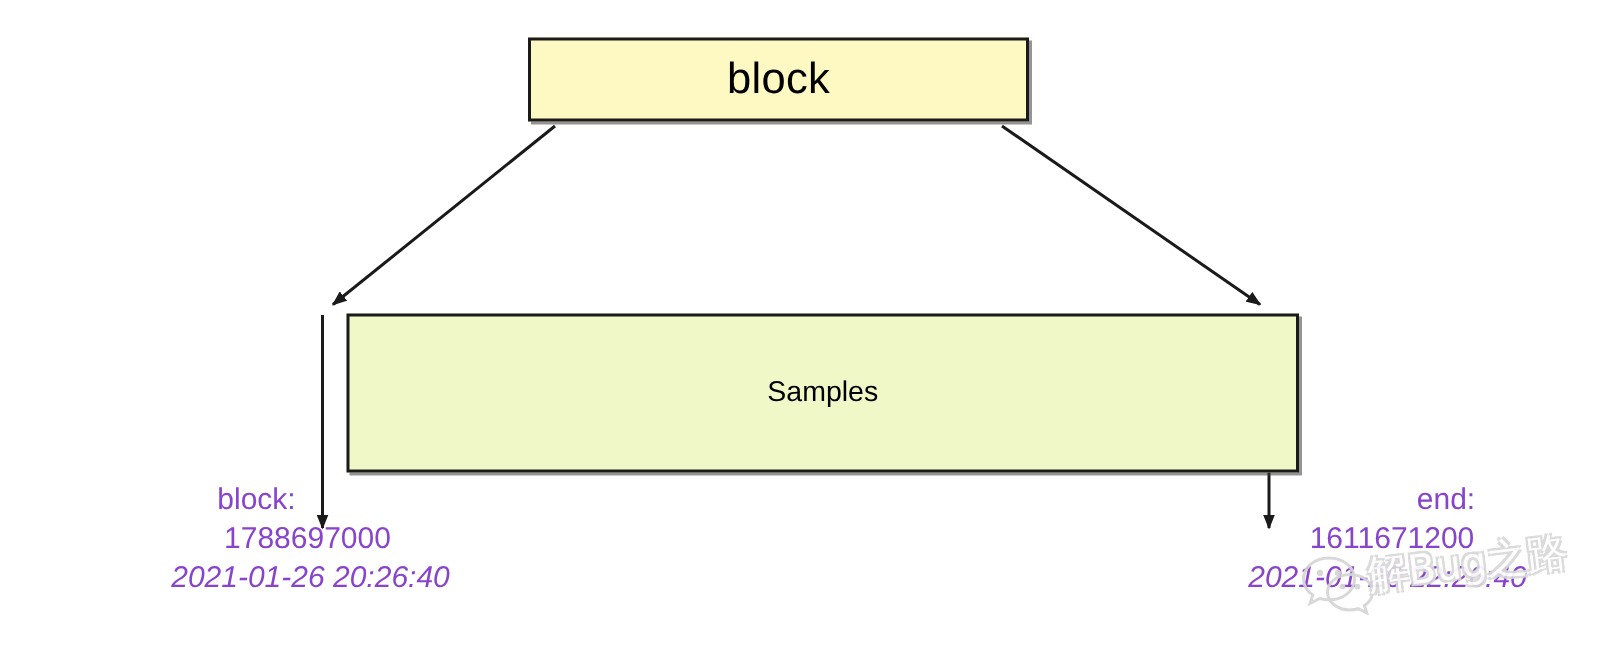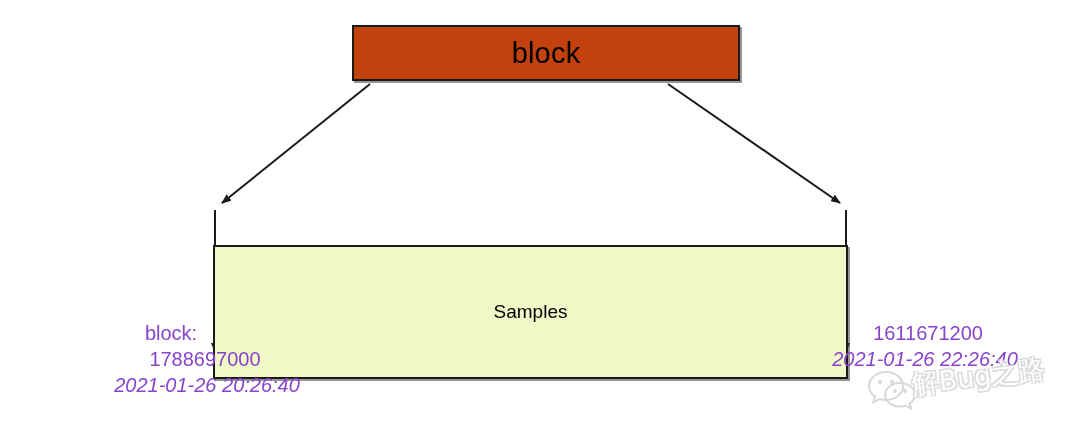--- a/index.html
+++ b/index.html
@@ -26,36 +26,35 @@
     border: 2px solid #1a1a1a;
     display: flex;
     align-items: center;
     justify-content: center;
     color: #000000;
     box-shadow: 2px 2px 0 rgba(60,60,60,0.55);
   }
   #block-node {
     left: 352px;
     top: 25px;
-    width: 388px;
+    width: 334px;
     height: 56px;
-    background: #c2410c;
+    background: #fef9c3;
     font-size: 29px;
     letter-spacing: 0.2px;
   }
   #samples-node {
-    left: 213px;
+    left: 231px;
     top: 209px;
     width: 635px;
-    height: 134px;
+    height: 106px;
     background: #f0f8c8;
     font-size: 19px;
     align-items: center;
     justify-content: center;
-    margin-top: 36px;
   }
   .endpoint-label {
     position: absolute;
     color: #8844cc;
     font-size: 20px;
     line-height: 26px;
     white-space: nowrap;
   }
   #start-label {
     left: 62px;
@@ -142,20 +141,21 @@
   <span>Samples</span>
 </div>
 
 <div class="endpoint-label" id="start-label">
   <span class="lbl-row-key">block:</span>
   <span class="lbl-row-val">1788697000</span>
   <span class="lbl-row-date">2021-01-26 20:26:40</span>
 </div>
 
 <div class="endpoint-label" id="end-label">
+  <span class="lbl-row-key">end:</span>
   <span class="lbl-row-val">1611671200</span>
   <span class="lbl-row-date">2021-01-26 22:26:40</span>
 </div>
 
 <div id="watermark">
   <svg id="wm-logo" viewBox="0 0 52 44">
     <g fill="none" stroke="#d5d5d5" stroke-width="2">
       <path d="M20 6 C10 6 3 12.5 3 20 C3 24.3 5.4 28.1 9.2 30.6 L7.4 36.2 L13.8 33 C15.7 33.6 17.8 33.9 20 33.9 C30 33.9 37 27.5 37 20 C37 12.5 30 6 20 6 Z"></path>
       <path d="M34 17 C25.7 17 19 22.3 19 28.8 C19 35.3 25.7 40.6 34 40.6 C35.9 40.6 37.7 40.3 39.4 39.8 L45.2 42.6 L43.6 37.7 C46.9 35.5 49 32.4 49 28.8 C49 22.3 42.3 17 34 17 Z"></path>
     </g>

